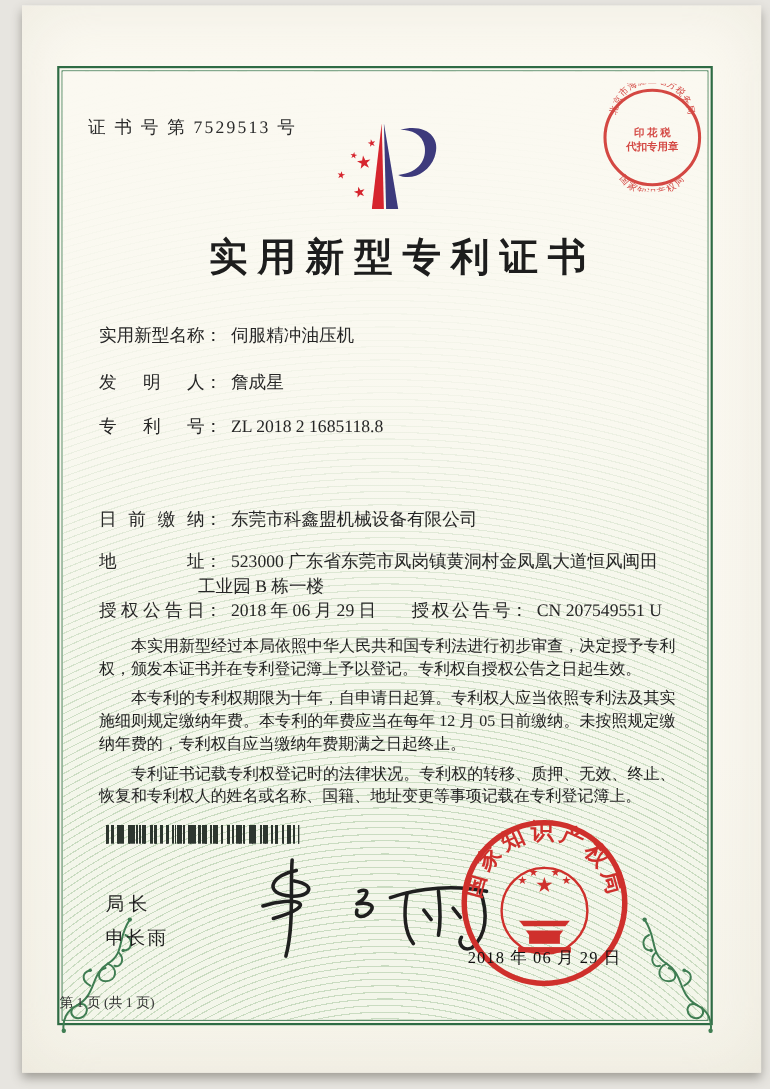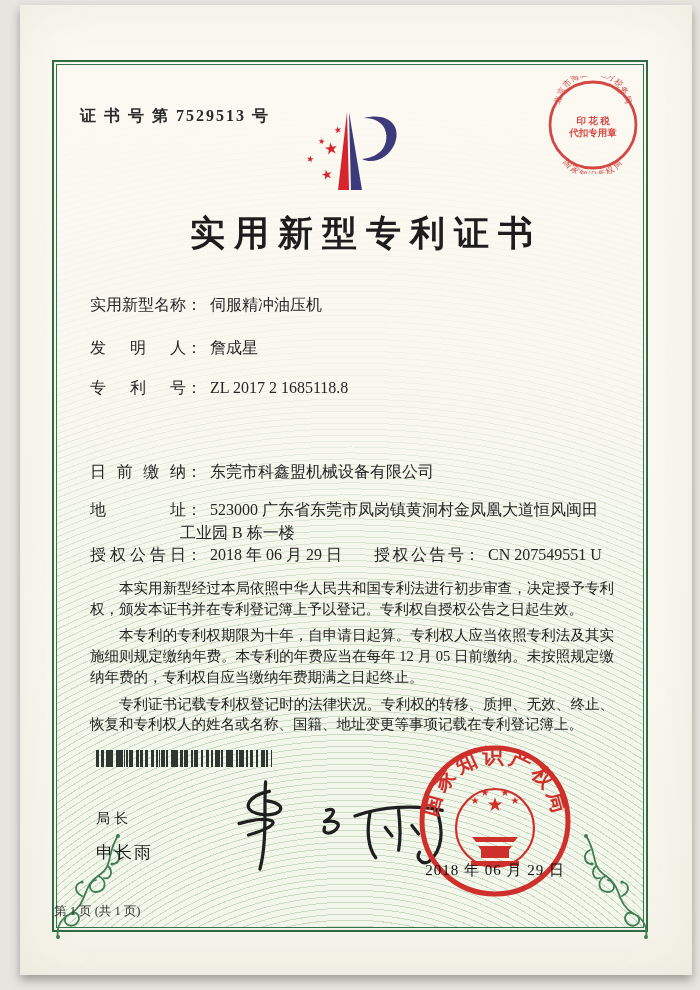--- a/index.html
+++ b/index.html
@@ -6,21 +6,21 @@
   body{width:700px;height:990px;background:#d8d6d1;font-family:"Liberation Serif","DejaVu Serif",serif;color:#262626;}
   #scan{position:relative;width:700px;height:990px;background:#e7e5e0;overflow:hidden;}
   #paper{position:absolute;left:20px;top:5px;width:672px;height:970px;background:linear-gradient(180deg,#fbf9f1 0%,#faf8f0 70%,#f6f4ea 100%);box-shadow:0 5px 9px rgba(70,68,60,.45), inset 0 0 60px rgba(215,210,192,.35);}
   #frame{position:absolute;left:32px;top:55px;width:592px;height:868px;border:2px solid #2e6b44;}
   #frame .innerline{position:absolute;inset:2px;border:1px solid #35754c;pointer-events:none;}
   #content{position:absolute;inset:0;font-size:16px;}
   .guilloche{position:absolute;inset:3px;background-image:
       linear-gradient(to bottom,#fbf9f1 0%,rgba(251,249,241,.82) 34%,rgba(251,249,241,.25) 58%,rgba(251,249,241,0) 78%),
       repeating-radial-gradient(140% 95% at 50% 134%, rgba(104,158,96,.30) 0 1px, rgba(104,158,96,0) 1px 6px);
       background-color:#f3f6ea;}
-  .certno{position:absolute;left:26px;top:44px;font-size:16px;letter-spacing:2px;color:#2b2b2b;font-weight:bold;}
+  .certno{position:absolute;left:26px;top:44px;font-size:16px;letter-spacing:2px;color:#2b2b2b;}
   .logo{position:absolute;left:236px;top:46px;width:132px;height:96px;}
   .logo .star{position:absolute;color:#d6252e;line-height:1;}
   .st1{left:44px;top:18px;font-size:9px;transform:rotate(-12deg);}
   .st2{left:28px;top:30px;font-size:8px;transform:rotate(8deg);}
   .st3{left:34px;top:33px;font-size:16px;transform:rotate(-8deg);}
   .st4{left:16px;top:47px;font-size:9px;transform:rotate(10deg);}
   .st5{left:31px;top:60px;font-size:13px;transform:rotate(-14deg);}
   .title{position:absolute;left:16px;top:148px;width:100%;text-align:center;font-size:35px;font-weight:bold;letter-spacing:9px;color:#1d1d1d;}
   .row{position:absolute;left:36px;white-space:nowrap;}
   .flabel{display:inline-block;width:96px;text-align:justify;text-align-last:justify;}
@@ -28,21 +28,21 @@
   .r1{top:233px;} .r2{top:276px;} .r3{top:316px;} .r4{top:358px;} .r5{top:400px;} .r6{top:438px;} .r7{top:483px;}
   .addr2{position:absolute;left:126px;top:461px;}
   .r7b{position:absolute;left:320px;top:483px;white-space:nowrap;}
   .r7b .flabel{width:90px;}
   .paras{position:absolute;left:36px;top:516px;width:524px;font-size:14.5px;line-height:1.43;text-align:justify;color:#222;}
   .paras p{margin:0 0 6px 0;text-indent:2em;}
   .barcode{position:absolute;left:42px;top:688px;width:176px;height:17px;background-image:
       repeating-linear-gradient(90deg,#2d362f 0 2px,transparent 2px 5px),
       repeating-linear-gradient(90deg,#2d362f 0 1px,transparent 1px 7px),
       repeating-linear-gradient(90deg,#2d362f 0 3px,transparent 3px 11px);}
-  .dirtitle{position:absolute;left:42px;top:748px;font-size:14px;letter-spacing:4px;color:#1d1d1d;}
+  .dirtitle{position:absolute;left:42px;top:748px;font-size:17px;letter-spacing:4px;color:#1d1d1d;}
   .dirname{position:absolute;left:42px;top:779px;font-size:17px;letter-spacing:2px;color:#1d1d1d;text-align:center;}
   .sig{position:absolute;left:150px;top:716px;}
   .sealwrap{position:absolute;left:360px;top:678px;width:162px;height:162px;}
   .sealdate{position:absolute;left:360px;top:799px;width:162px;text-align:center;font-size:15px;color:#111;letter-spacing:1px;}
   .pagefoot{position:absolute;left:0;top:841px;width:100%;font-size:12.5px;color:#333;}
   .taxseal{position:absolute;left:490px;top:14px;opacity:.88;}
   .orn{position:absolute;width:90px;height:110px;}
   .ornL{left:-6px;top:770px;}
   .ornR{left:512px;top:770px;transform:scaleX(-1);}
   svg text{font-family:"Liberation Serif","DejaVu Serif",serif;}
@@ -108,21 +108,21 @@
 
     <div class="title">实用新型专利证书</div>
 
     <div class="row r1">
       <span class="flabel">实用新型名称</span><span class="fcolon">：</span><span class="fvalue">伺服精冲油压机</span>
     </div>
     <div class="row r2">
       <span class="flabel">发明人</span><span class="fcolon">：</span><span class="fvalue">詹成星</span>
     </div>
     <div class="row r3">
-      <span class="flabel">专利号</span><span class="fcolon">：</span><span class="fvalue">ZL 2017 2 1685118.8</span>
+      <span class="flabel">专利号</span><span class="fcolon">：</span><span class="fvalue">ZL 2018 2 1685118.8</span>
     </div>
     <div class="row r5">
       <span class="flabel">日前缴纳</span><span class="fcolon">：</span><span class="fvalue">东莞市科鑫盟机械设备有限公司</span>
     </div>
     <div class="row r6">
       <span class="flabel">地址</span><span class="fcolon">：</span><span class="fvalue">523000 广东省东莞市凤岗镇黄洞村金凤凰大道恒风闽田</span>
     </div>
     <div class="addr2">工业园 B 栋一楼</div>
     <div class="row r7">
       <span class="flabel">授权公告日</span><span class="fcolon">：</span><span class="fvalue">2018 年 06 月 29 日</span>

